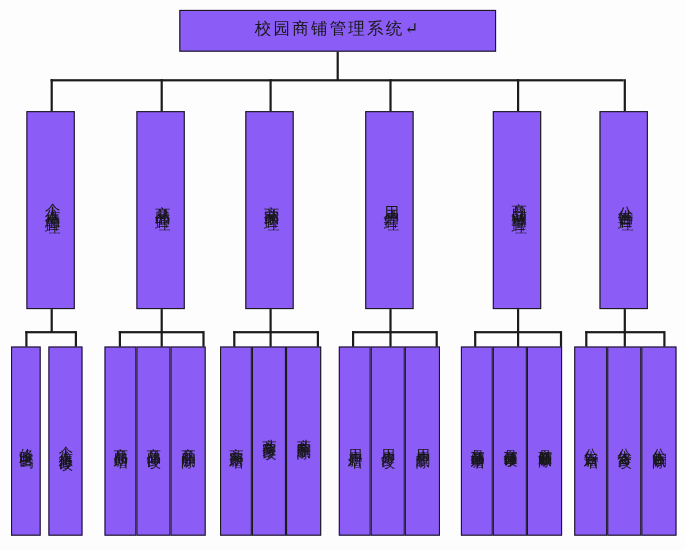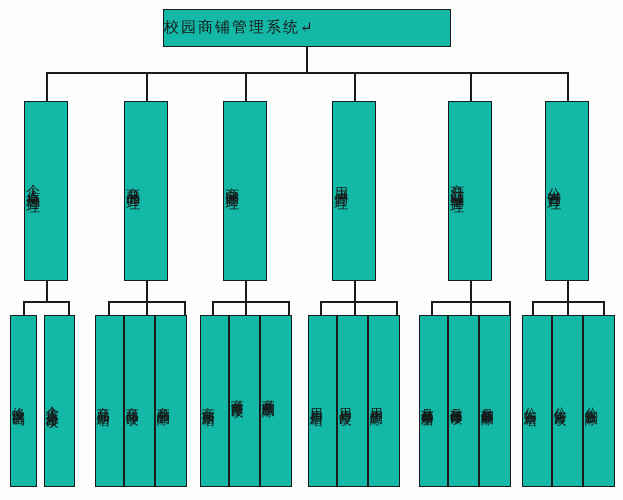--- a/index.html
+++ b/index.html
@@ -18,23 +18,24 @@
     position: relative;
     width: 623px;
     height: 500px;
   }
 
   
   .box {
     position: absolute;
     box-sizing: border-box;
     border: 1.6px solid #1b1b1b;
-    background: #14b8a6;
+    background: #8b5cf6;
     display: flex;
     align-items: center;
+    justify-content: center;
     overflow: hidden;
   }
   .box .label {
     display: block;
     text-align: center;
     line-height: 1.06;
     letter-spacing: 0.5px;
     color: #171717;
   }
 

